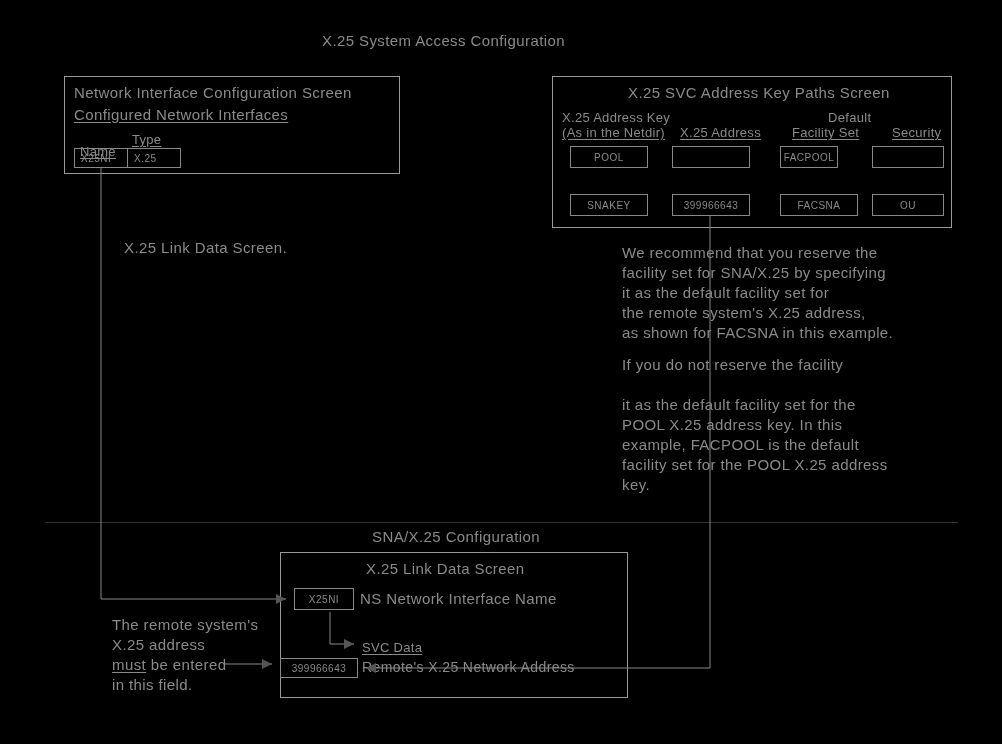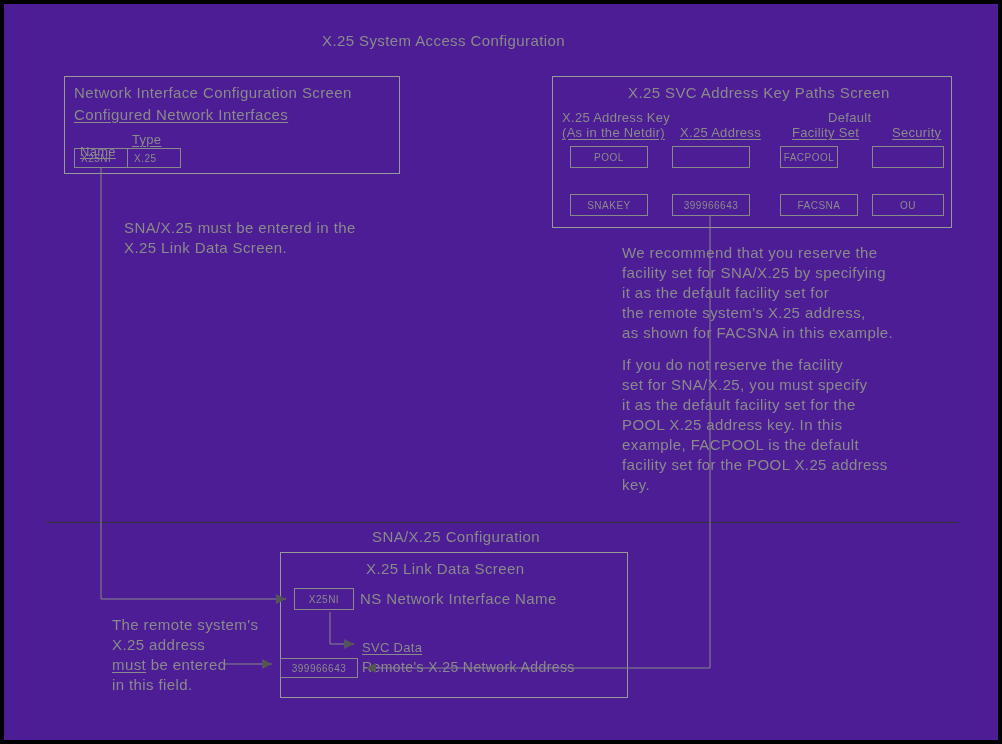--- a/index.html
+++ b/index.html
@@ -1,17 +1,17 @@
 <!DOCTYPE html>
 <html><head>
 <meta charset="utf-8">
 <style>
   html,body{margin:0;padding:0;background:#fff;}
   body{font-family:"Helvetica Neue",Arial,sans-serif;color:#8a8a8a;font-weight:300;}
-  .page{position:relative;width:1002px;height:744px;box-sizing:border-box;border:4px solid #000;background:#4c1d95;padding-left:24px;}
+  .page{position:relative;width:1002px;height:744px;box-sizing:border-box;border:4px solid #000;background:#000000;padding-left:24px;}
   .abs{position:absolute;}
   .txt{font-size:15px;letter-spacing:0.4px;white-space:nowrap;}
   .small{font-size:13px;letter-spacing:0.3px;}
   .box{border:1px solid #999;box-sizing:border-box;}
   .cell{border:1px solid #888;box-sizing:border-box;padding:2px 6px;font-size:10px;letter-spacing:0.5px;text-align:left;display:flex;align-items:center;}
   .center{justify-content:center;}
   .ul{text-decoration:underline;text-underline-offset:2px;}
   .hline{position:absolute;height:1px;background:#888;}
   svg.arrow{position:absolute;overflow:visible;}
   .arrowhead{fill:#555;}
@@ -25,21 +25,20 @@
   <div class="abs txt" style="left:318px;top:28px;">X.25 System Access Configuration</div>
 
   <div class="abs box" style="left:60px;top:72px;width:336px;height:98px;"></div>
   <div class="abs txt ul" style="left:70px;top:102px;">Configured Network Interfaces</div>
   <div class="abs txt" style="left:70px;top:80px;">Network Interface Configuration Screen</div>
   <div class="abs small ul" style="left:76px;top:128px;margin-top:12px;">Name</div>
   <div class="abs small ul" style="left:128px;top:128px;">Type</div>
   <div class="abs cell" style="left:70px;top:144px;width:54px;height:20px;">X25NI</div>
   <div class="abs cell" style="left:123px;top:144px;width:54px;height:20px;">X.25</div>
 
-  <div class="abs txt" style="left:120px;top:215px;">SNA/X.25 must be entered in the</div>
   <div class="abs txt" style="left:120px;top:235px;">X.25 Link Data Screen.</div>
 
   <div class="abs box" style="left:548px;top:72px;width:400px;height:152px;"></div>
   <div class="abs txt" style="left:624px;top:80px;">X.25 SVC Address Key Paths Screen</div>
 
   <div class="abs small" style="left:558px;top:106px;">X.25 Address Key</div>
   <div class="abs small ul" style="left:558px;top:121px;">(As in the Netdir)</div>
   <div class="abs small ul" style="left:676px;top:121px;">X.25 Address</div>
   <div class="abs small" style="left:788px;top:106px;margin-left:36px;">Default</div>
   <div class="abs small ul" style="left:788px;top:121px;">Facility Set</div>
@@ -55,21 +54,20 @@
   <div class="abs cell center" style="left:776px;top:190px;width:78px;height:22px;">FACSNA</div>
   <div class="abs cell center" style="left:868px;top:190px;width:72px;height:22px;">OU</div>
 
   <div class="abs txt" style="left:618px;top:240px;">We recommend that you reserve the</div>
   <div class="abs txt" style="left:618px;top:260px;">facility set for SNA/X.25 by specifying</div>
   <div class="abs txt" style="left:618px;top:280px;">it as the default facility set for</div>
   <div class="abs txt" style="left:618px;top:300px;">the remote system's X.25 address,</div>
   <div class="abs txt" style="left:618px;top:320px;">as shown for FACSNA in this example.</div>
 
   <div class="abs txt" style="left:618px;top:352px;">If you do not reserve the facility</div>
-  <div class="abs txt" style="left:618px;top:372px;">set for SNA/X.25, you must specify</div>
   <div class="abs txt" style="left:618px;top:392px;">it as the default facility set for the</div>
   <div class="abs txt" style="left:618px;top:412px;">POOL X.25 address key.  In this</div>
   <div class="abs txt" style="left:618px;top:432px;">example, FACPOOL is the default</div>
   <div class="abs txt" style="left:618px;top:452px;">facility set for the POOL X.25 address</div>
   <div class="abs txt" style="left:618px;top:472px;">key.</div>
 
   <div class="hline" style="left:42px;top:518px;width:912px;background:#333;"></div>
 
   <div class="abs txt" style="left:368px;top:524px;">SNA/X.25 Configuration</div>
 

